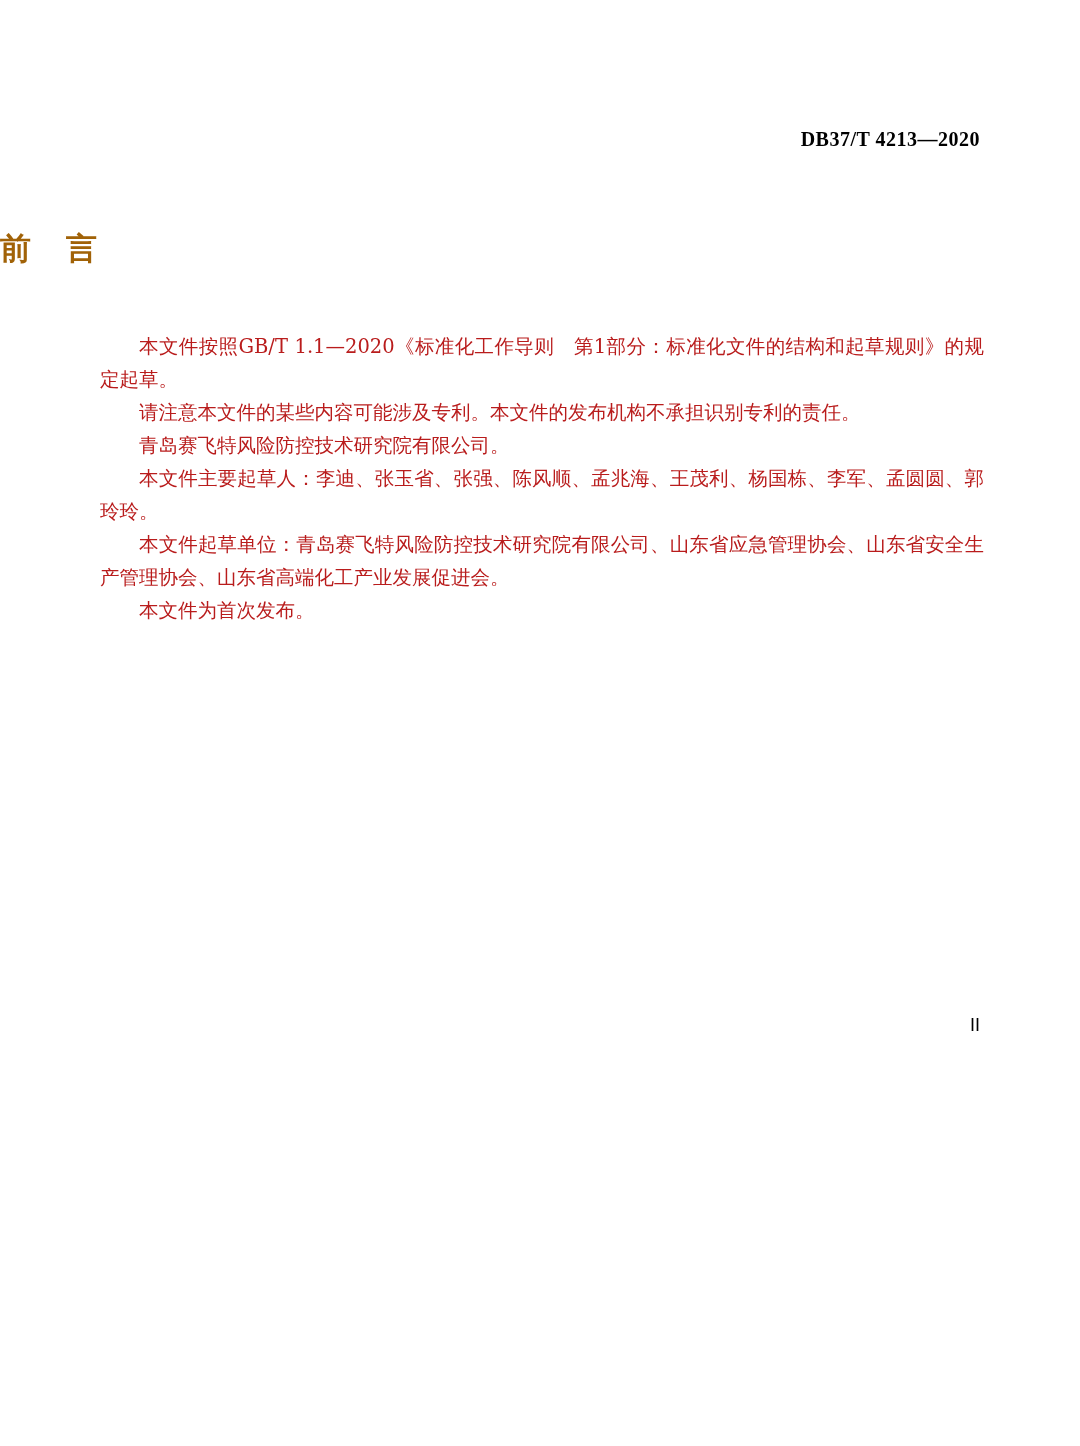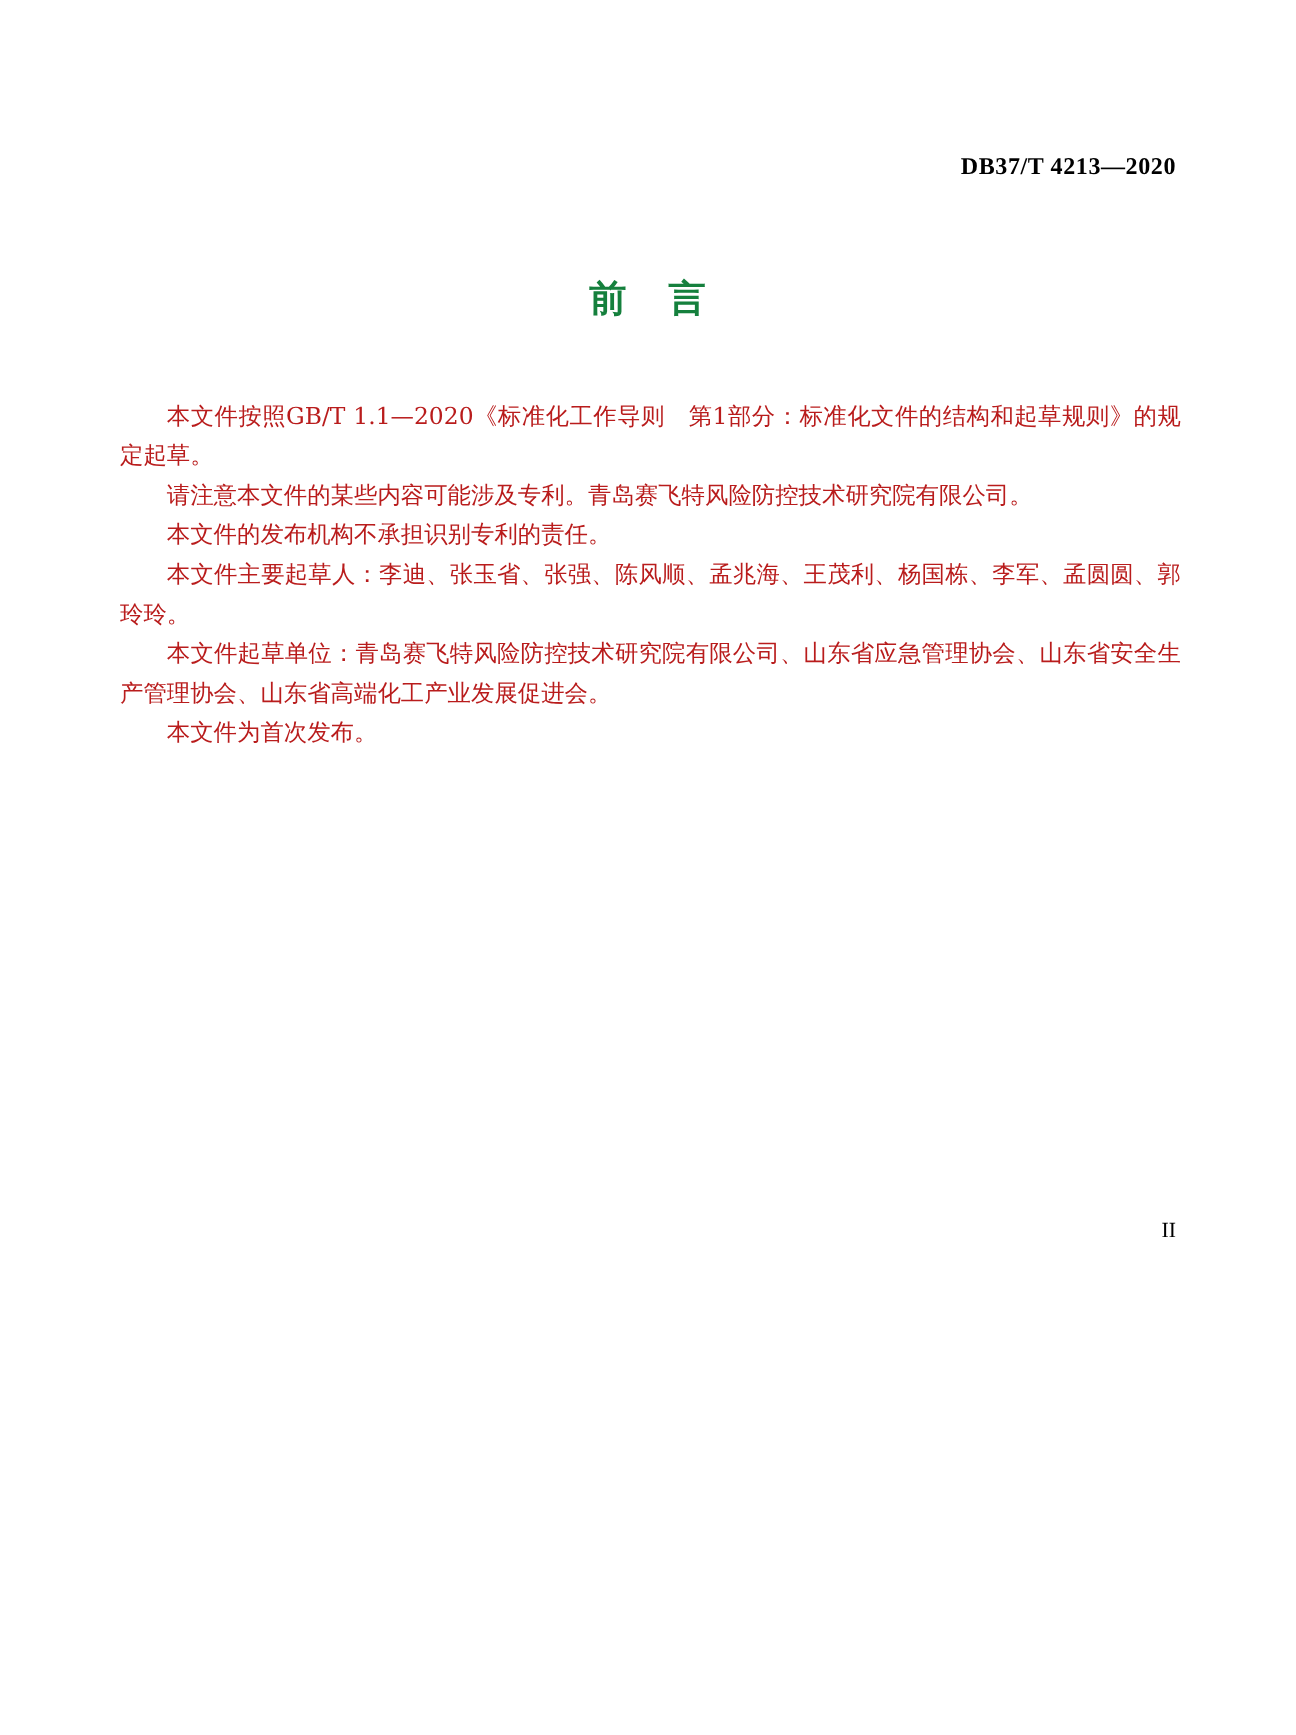--- a/index.html
+++ b/index.html
@@ -28,26 +28,26 @@
     font-weight: bold;
     letter-spacing: 0.5px;
     color: #000;
     white-space: nowrap;
   }
   .title {
     position: absolute;
     top: 228px;
     left: 0;
     width: 1080px;
-    text-align: center;
+    text-align: left;
     font-family: "DejaVu Serif", "Liberation Serif", serif;
     font-size: 31px;
     font-weight: bold;
     letter-spacing: 1px;
-    color: #15803d;
+    color: #a16207;
   }
   .title .sp {
     display: inline-block;
     width: 34px;
   }
   .body-text {
     position: absolute;
     top: 330px;
     left: 100px;
     width: 884px;
@@ -59,40 +59,40 @@
   }
   .para {
     margin: 0 0 0 0;
     text-indent: 2em;
     text-align: justify;
   }
   .footer {
     position: absolute;
     bottom: 52px;
     right: 100px;
-    font-family: Liberation Serif, serif;
+    font-family: Liberation Sans, sans-serif;
     font-size: 18px;
     color: #000;
   }
 </style>
 </head>
 <body>
 
 <div class="page">
 
   <div class="header">DB37/T 4213—2020</div>
 
   <div class="title">
     <span>前</span><span class="sp"></span><span>言</span>
   </div>
 
   <div class="body-text">
     <p class="para">本文件按照GB/T 1.1—2020《标准化工作导则　第1部分：标准化文件的结构和起草规则》的规定起草。</p>
-    <p class="para">请注意本文件的某些内容可能涉及专利。青岛赛飞特风险防控技术研究院有限公司。</p>
-    <p class="para">本文件的发布机构不承担识别专利的责任。</p>
+    <p class="para">请注意本文件的某些内容可能涉及专利。本文件的发布机构不承担识别专利的责任。</p>
+    <p class="para">青岛赛飞特风险防控技术研究院有限公司。</p>
     <p class="para">本文件主要起草人：李迪、张玉省、张强、陈风顺、孟兆海、王茂利、杨国栋、李军、孟圆圆、郭玲玲。</p>
     <p class="para">本文件起草单位：青岛赛飞特风险防控技术研究院有限公司、山东省应急管理协会、山东省安全生产管理协会、山东省高端化工产业发展促进会。</p>
     <p class="para">本文件为首次发布。</p>
   </div>
 
   <div class="footer">II</div>
 
 </div>
 
 </body></html>

